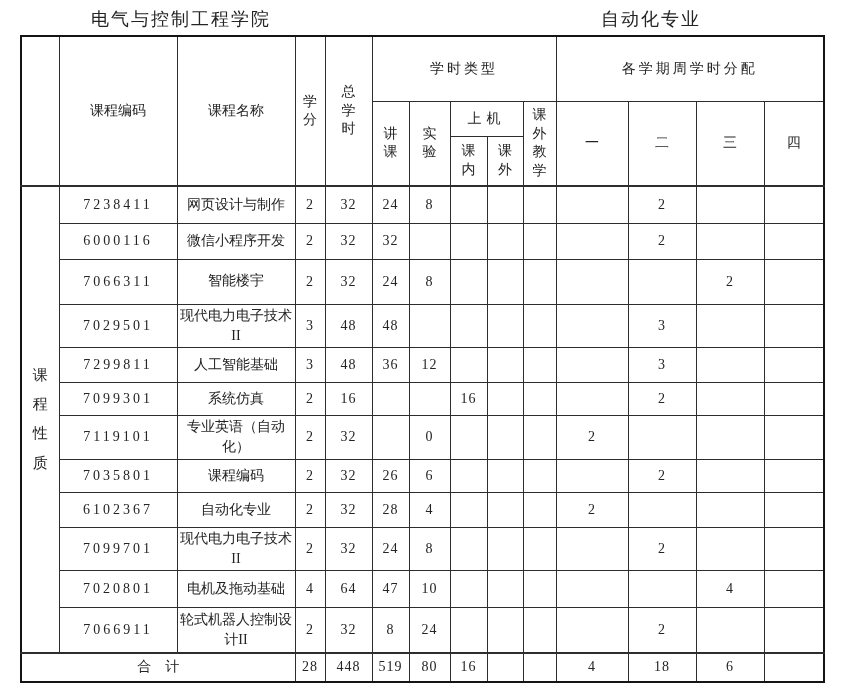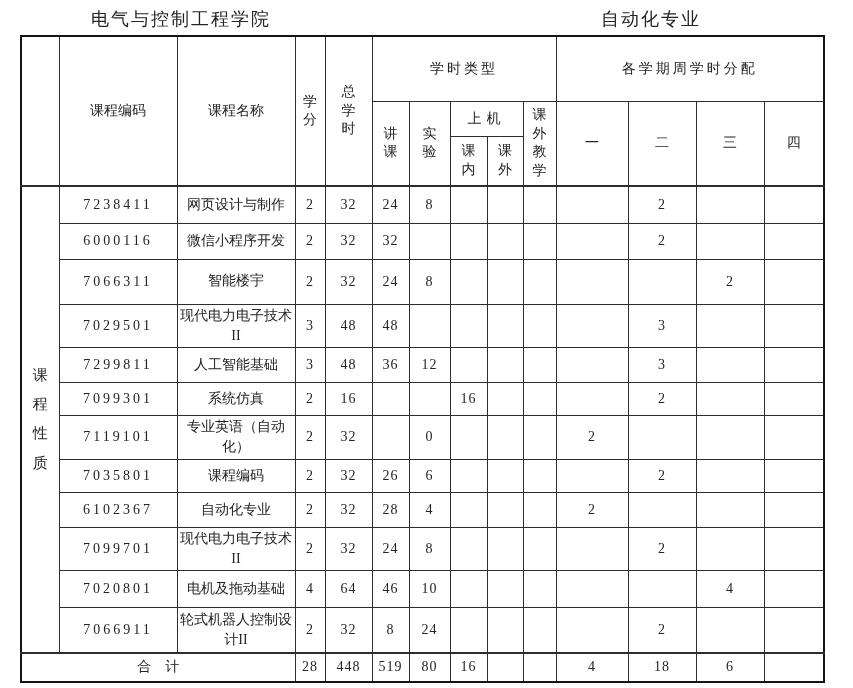--- a/index.html
+++ b/index.html
@@ -236,21 +236,21 @@
         <td class="num"></td>
         <td class="num g-r">2</td>
         <td class="num g-l"></td>
         <td class="num"></td>
       </tr>
       <tr style="height:37px">
         <td class="code">7020801</td>
         <td class="name">电机及拖动基础</td>
         <td class="num">4</td>
         <td class="num">64</td>
-        <td class="num">46</td>
+        <td class="num">47</td>
         <td class="num">10</td>
         <td class="num g-r"></td>
         <td class="num g-l"></td>
         <td class="num"></td>
         <td class="num"></td>
         <td class="num g-r"></td>
         <td class="num g-l">4</td>
         <td class="num"></td>
       </tr>
       <tr style="height:45px">

